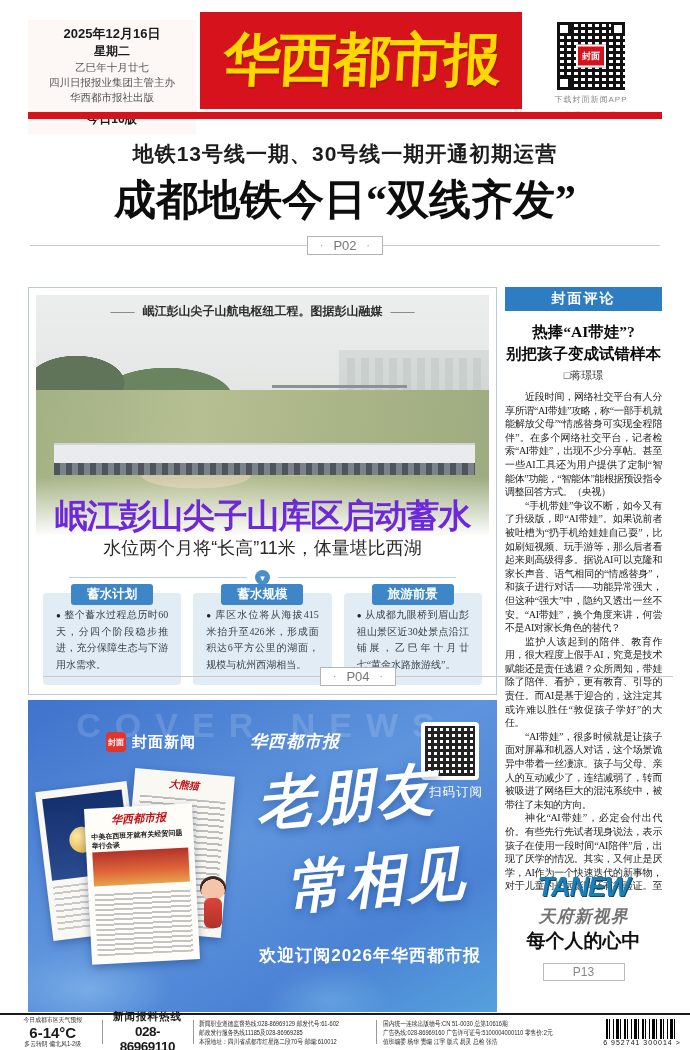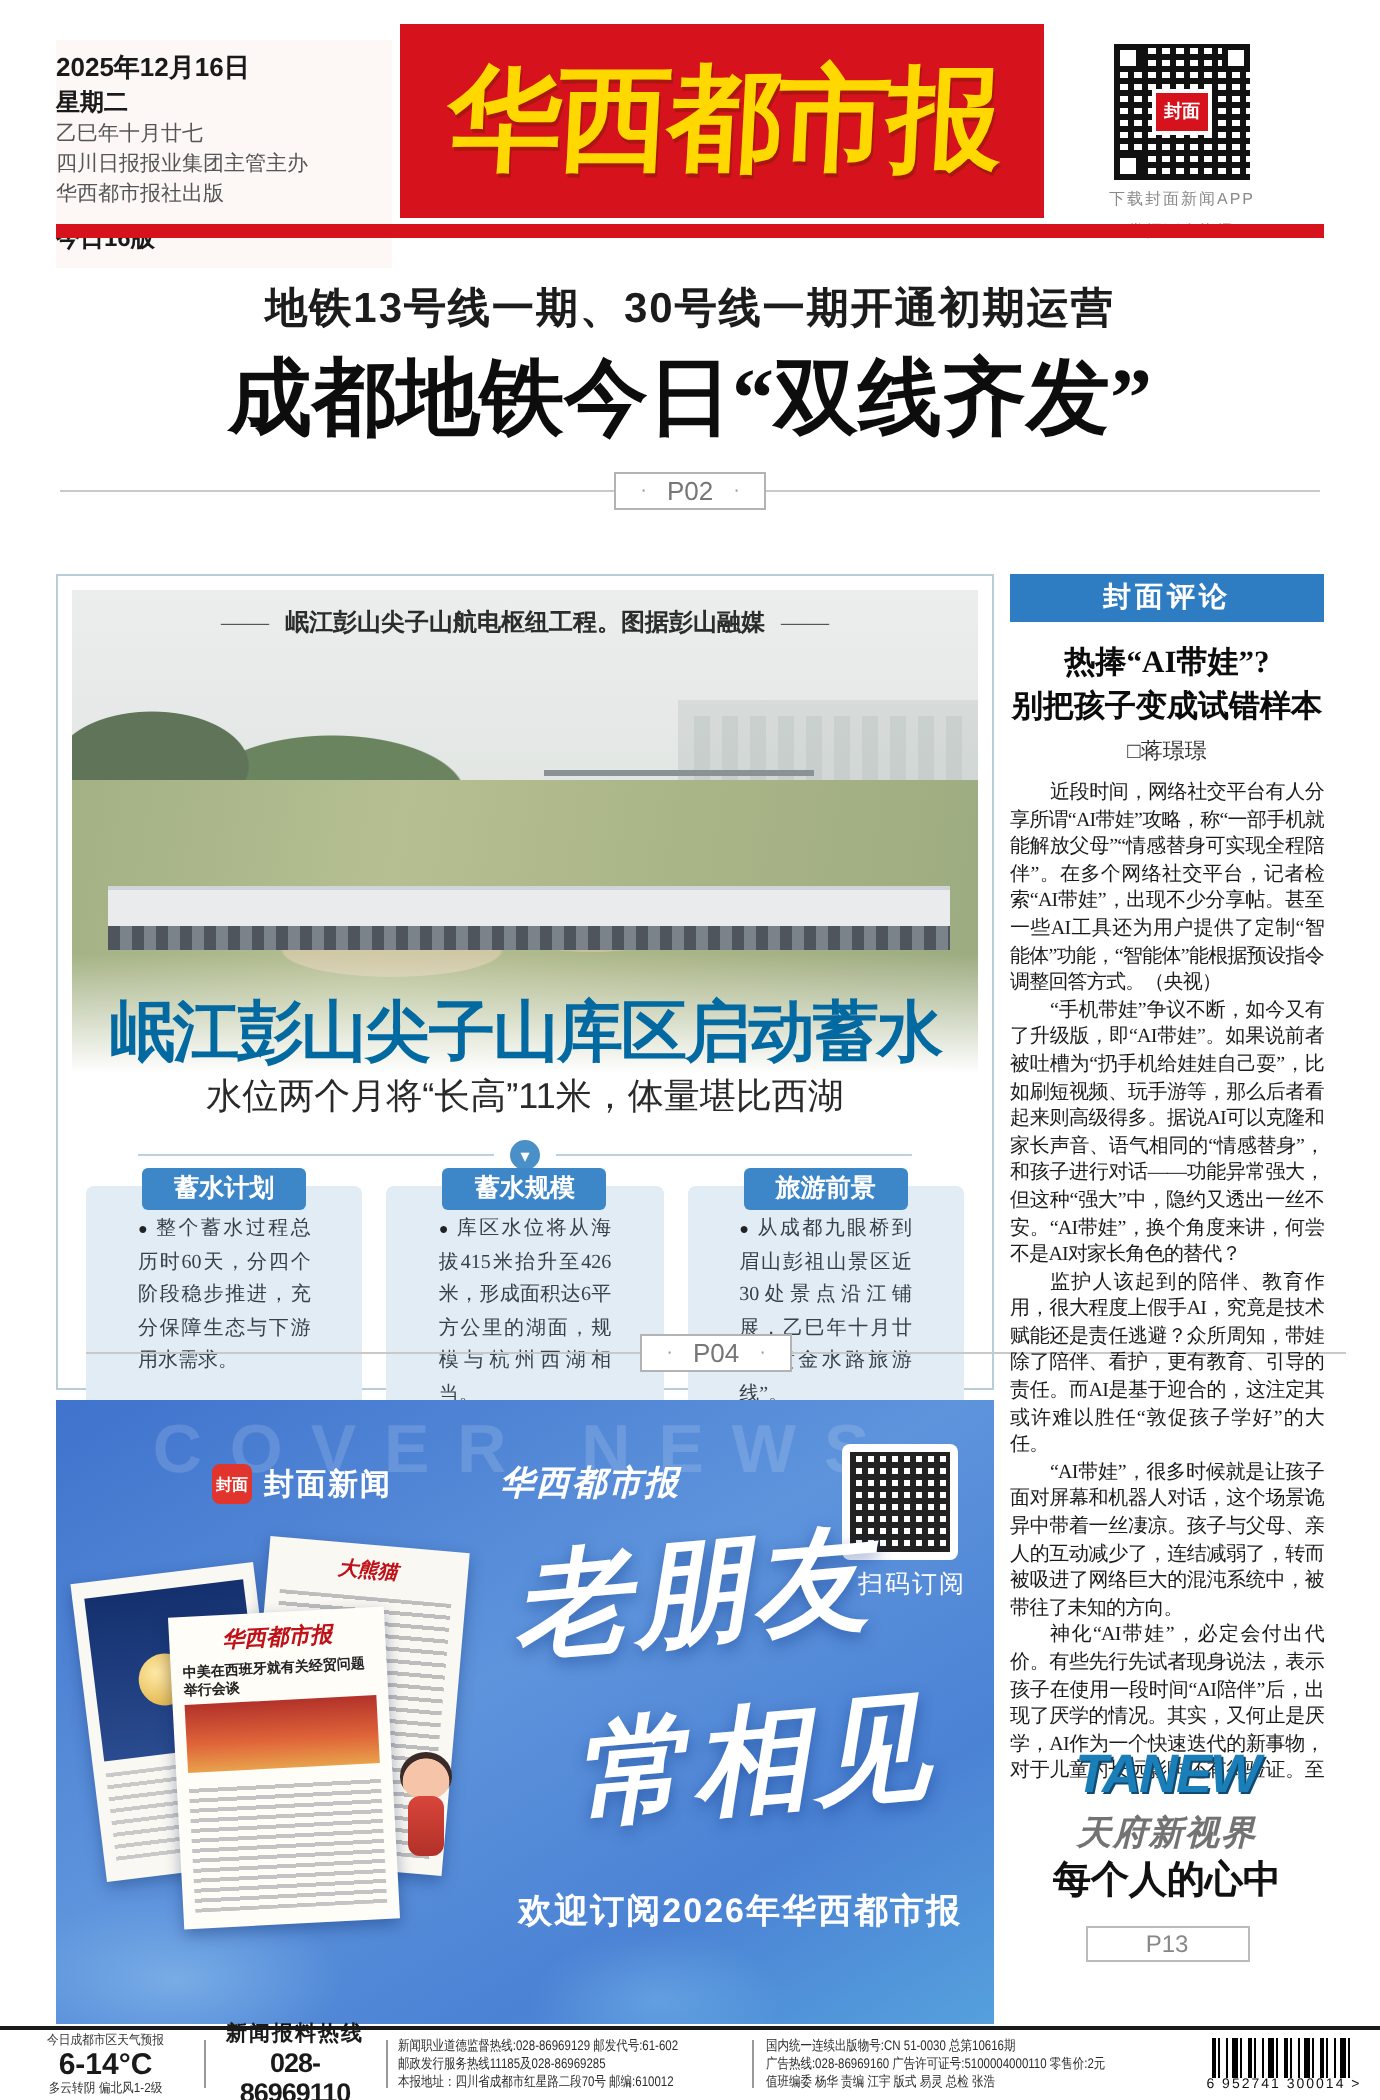--- a/index.html
+++ b/index.html
@@ -1,19 +1,19 @@
 <!DOCTYPE html>
 <html><head>
 <meta charset="utf-8">
 <style>
   html,body{margin:0;padding:0;background:#e9e9e9;}
   .page{position:relative;width:690px;height:1050px;background:#ffffff;margin:0 auto;overflow:hidden;
         font-family:"Liberation Sans",sans-serif;color:#1a1a1a;}
   
-  .date-block{position:absolute;left:28px;top:20px;width:168px;text-align:left;background:#fdf7f6;padding:4px 0 6px;}
+  .date-block{position:absolute;left:28px;top:20px;width:168px;text-align:center;background:#fdf7f6;padding:4px 0 6px;}
   .date-line1{font-size:13px;font-weight:bold;line-height:19px;}
   .date-line2{font-size:12px;font-weight:bold;line-height:17px;}
   .date-sub{font-size:10.5px;color:#555;line-height:15px;}
   .date-pages{font-size:12px;font-weight:bold;margin-top:6px;}
   .red-banner{position:absolute;left:200px;top:12px;width:322px;height:97px;background:#d6121d;
               display:flex;align-items:center;justify-content:center;}
   .paper-title{font-family:"Liberation Serif",serif;font-weight:900;font-size:57px;color:#ffd800;
                letter-spacing:-2px;transform:skewX(-3deg);text-shadow:1px 2px 0 rgba(120,30,0,.45);white-space:nowrap;}
   .qr-block{position:absolute;left:551px;top:22px;width:80px;text-align:center;}
   .qr{width:68px;height:68px;margin:0 auto;position:relative;background:
@@ -52,28 +52,28 @@
       radial-gradient(70px 18px at 170px 20px,#cfc3a2 60%,transparent 62%);opacity:.85;}
   .ph-bridge{position:absolute;left:52%;top:90px;width:30%;height:3px;background:#8a9296;}
   .ph-dam{position:absolute;left:4%;right:3%;top:148px;height:30px;background:#e9ebed;border-top:2px solid #cfd4d8;}
   .ph-dam:after{content:"";position:absolute;left:0;right:0;bottom:0;height:12px;background:
       repeating-linear-gradient(90deg,#4e555c 0 6px,#7b838a 6px 12px);}
   .ph-fade{position:absolute;left:0;right:0;bottom:0;height:70px;background:linear-gradient(rgba(255,255,255,0),#ffffff 85%);}
   .photo-caption{position:absolute;left:0;right:0;top:8px;text-align:center;font-family:"Liberation Serif",serif;
                  font-size:12px;color:#2c2c2c;font-weight:bold;}
   .photo-caption .dash{color:#555;margin:0 8px;font-weight:normal;}
   .story-title{position:absolute;left:0;right:0;top:206px;text-align:center;font-family:"Liberation Serif",serif;
-               font-weight:900;font-size:33px;color:#0369a1;letter-spacing:-1px;}
+               font-weight:900;font-size:33px;color:#6d28d9;letter-spacing:-1px;}
   .story-sub{position:absolute;left:0;right:0;top:248px;text-align:center;font-size:18px;color:#2a2a2a;}
   .story-divider{position:absolute;left:40px;right:40px;top:282px;display:flex;align-items:center;}
   .story-divider .rule{flex:1;height:1px;background:#bcd2e2;}
   .divider-circle{width:15px;height:15px;border-radius:50%;background:#4a90c8;color:#fff;font-size:9px;
                   display:flex;align-items:center;justify-content:center;margin:0 8px;}
   .boxes{position:absolute;left:14px;right:14px;top:305px;display:flex;gap:12px;}
-  .info-box{flex:1;background:#e2ecf5;border-radius:4px;position:relative;padding:14px 26px 8px;min-height:70px;}
+  .info-box{flex:1;background:#e2ecf5;border-radius:4px;position:relative;padding:14px 13px 8px;min-height:70px;}
   .info-box .tag{position:absolute;left:50%;top:-9px;transform:translateX(-50%);background:#3d86c8;color:#fff;
                  font-size:12.5px;font-weight:bold;padding:2px 16px;border-radius:3px;white-space:nowrap;}
   .info-box .txt{font-size:10px;color:#38404a;line-height:1.65;text-align:justify;font-family:"Liberation Serif",serif;}
   .info-box .blt{color:#222;margin-right:3px;font-size:8px;}
   .card-pageref{position:absolute;left:14px;right:14px;bottom:8px;}
   
   .right-col{position:absolute;left:505px;top:287px;width:157px;}
   .sec-header{background:#2e7cc1;color:#fff;font-size:14px;font-weight:bold;text-align:center;padding:3px 0;letter-spacing:2px;}
   .c-title{font-family:"Liberation Serif",serif;font-weight:900;font-size:15.5px;text-align:center;
            line-height:22px;margin-top:10px;color:#0c0c0c;}

